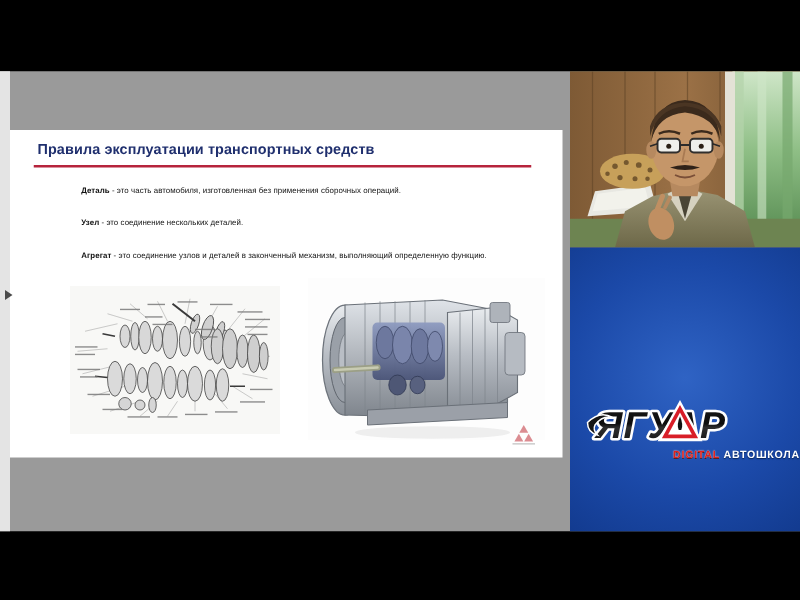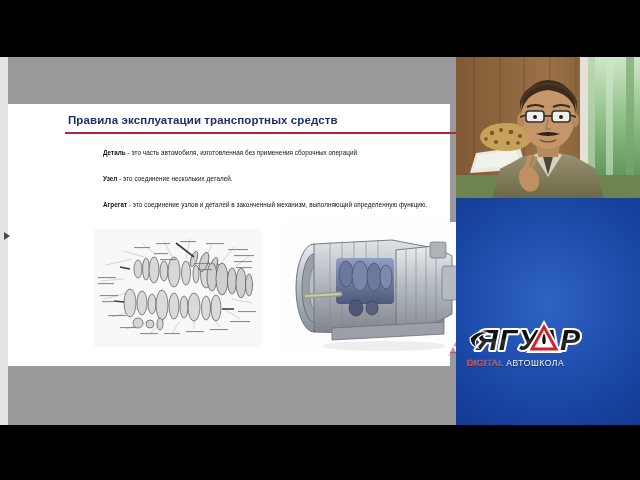--- a/index.html
+++ b/index.html
@@ -10,21 +10,21 @@
   
   .bar-top{position:absolute;left:0;top:0;width:640px;height:57px;background:#000;}
   .bar-bottom{position:absolute;left:0;top:425px;width:640px;height:55px;background:#000;}
 
   
   .stage{position:absolute;left:0;top:57px;width:640px;height:368px;background:#9a9a9a;}
   .stage-edge{position:absolute;left:0;top:57px;width:8px;height:368px;background:#e4e4e4;}
 
   
   .slide{position:absolute;left:8px;top:104px;width:442px;height:262px;background:#ffffff;}
-  .slide-inner{position:relative;width:100%;height:100%;margin-left:38px;}
+  .slide-inner{position:relative;width:100%;height:100%;}
 
   .slide-title{position:absolute;left:22px;top:10px;font-size:11.5px;font-weight:bold;
                color:#1f2f6e;letter-spacing:.1px;white-space:nowrap;}
   .title-rule{position:absolute;left:19px;top:28px;width:398px;height:2px;background:#b6243c;}
 
   .para{position:absolute;font-size:6.3px;color:#111;line-height:1.55;letter-spacing:.05px;}
   .para b{font-weight:bold;}
   .p1{left:57px;top:44px;width:380px;}
   .p2{left:57px;top:70px;width:380px;}
   .p3{left:57px;top:96px;width:382px;}
@@ -49,22 +49,22 @@
   .video{position:absolute;left:456px;top:57px;width:184px;height:141px;overflow:hidden;background:#5b5038;}
   .video svg{display:block;}
 
   
   .brand{position:absolute;left:456px;top:198px;width:184px;height:227px;
          background:radial-gradient(ellipse 120% 95% at 50% 46%, #2f63c4 0%, #1b49a8 42%, #123a8e 72%, #0b2a6e 100%);
          overflow:hidden;}
   .brand-logo{position:absolute;left:0;right:0;top:120px;height:60px;}
   .logo-word{position:relative;width:184px;height:42px;text-align:center;}
   .logo-word svg{display:block;margin:0 auto;}
-  .logo-sub{position:absolute;left:11px;right:0;top:160px;text-align:left;
-            font-size:8.5px;font-weight:normal;letter-spacing:.6px;white-space:nowrap;}
+  .logo-sub{position:absolute;left:11px;right:0;top:160px;text-align:right;
+            font-size:8.5px;font-weight:bold;letter-spacing:.6px;white-space:nowrap;}
   .logo-sub .d{color:#e02020;text-shadow:0 0 1px #fff,0 1px 0 #3a0000;}
   .logo-sub .a{color:#ffffff;text-shadow:0 1px 1px #062253;}
 </style>
 </head>
 <body>
 
 <div id="screen">
 
   <div class="bar-top"></div>
   <div class="bar-bottom"></div>

